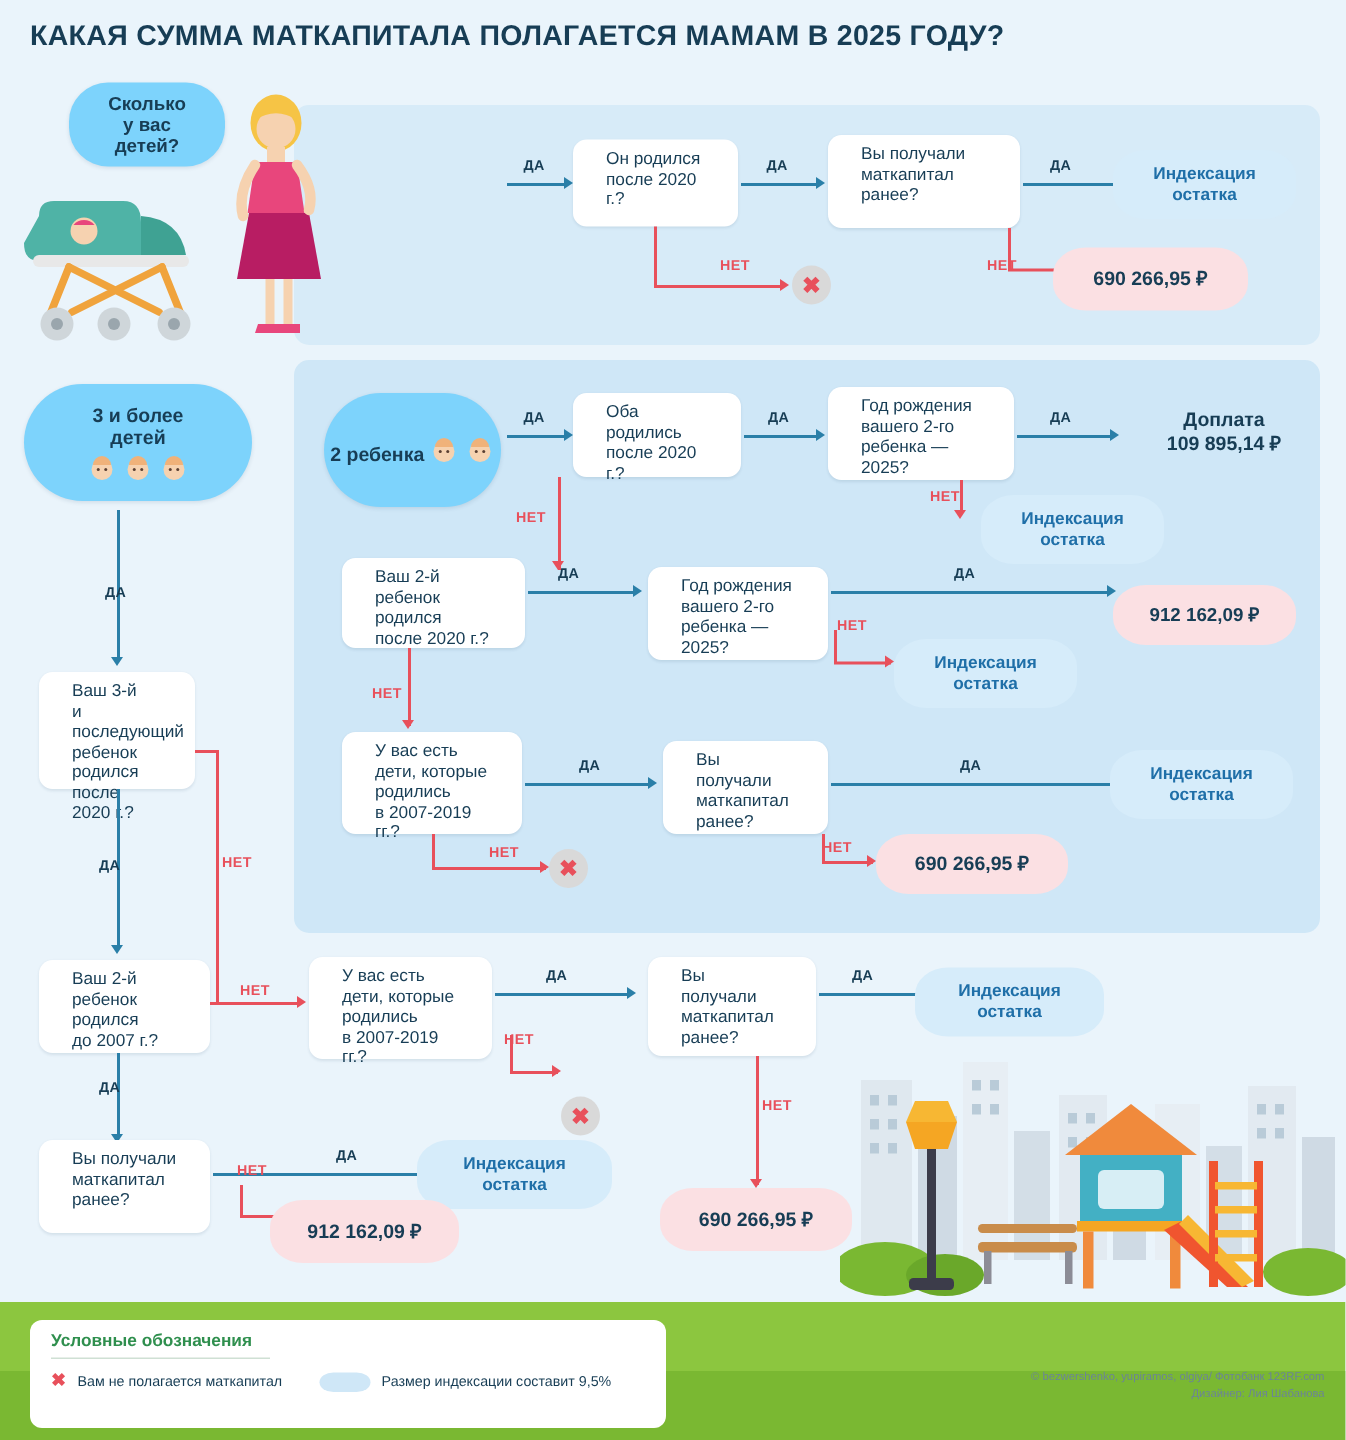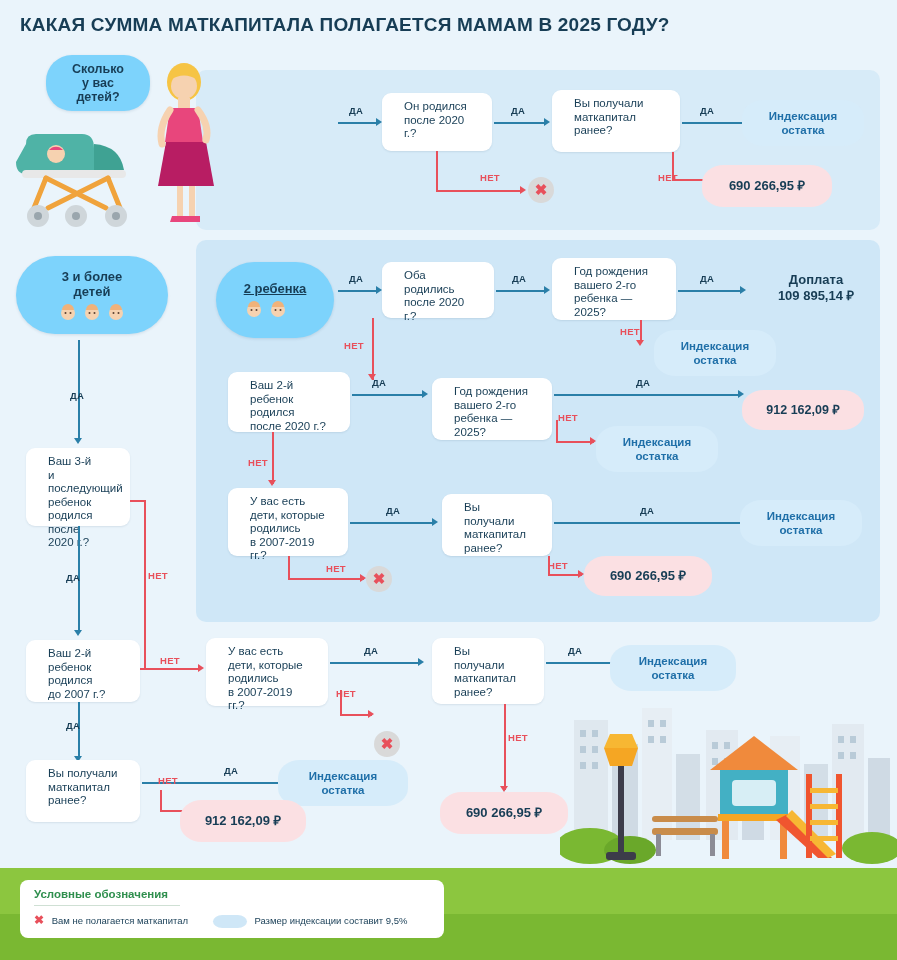--- a/index.html
+++ b/index.html
@@ -61,21 +61,21 @@
 
   
   .xmark{
     position:absolute;width:26px;height:26px;border-radius:50%;
     background:#d9d9d9;display:flex;align-items:center;justify-content:center;
     color:#e8505b;font-size:15px;font-weight:bold;
   }
 
   
   .legend{
-    position:absolute;left:20px;top:880px;width:424px;height:58px;
+    position:absolute;left:20px;top:880px;width:424px;height:72px;
     background:#ffffff;border-radius:8px;
   }
   .legend-title{
     position:absolute;left:14px;top:8px;font-size:11.5px;font-weight:bold;color:#2f8f4e;
   }
   .legend-title::after{
     content:"";position:absolute;left:0;top:17px;width:146px;height:1px;background:#cfe0d4;
   }
   .legend-row{position:absolute;left:14px;top:33px;width:400px;font-size:9.5px;color:#173d55;}
   .lg-x{color:#e8505b;font-weight:bold;font-size:12px;}
@@ -289,21 +289,21 @@
 
   <div class="box" style="left:26px;top:448px;width:104px;height:78px;">
     <span style="white-space:pre-line;">Ваш 3-й
 и последующий
 ребенок
 родился
 после 2020 г.?</span>
   </div>
 
   <div class="bubble" style="left:216px;top:262px;width:118px;height:76px;border-radius:38px;">
-    <div style="display:flex;flex-direction:column;align-items:flex-start;gap:3px;text-decoration:underline;">
+    <div style="display:flex;flex-direction:row;align-items:flex-end;gap:3px;">
       <span>2 ребенка</span>
       <div style="display:flex;gap:4px;">
         <svg width="20" height="20" viewBox="0 0 20 20">
             <circle cx="10" cy="11" r="7" fill="#f6d2b0"></circle>
             <path d="M4 8 a6 6 0 0 1 12 0z" fill="#f0b27a"></path>
             <circle cx="7.5" cy="11" r="1" fill="#5b4033"></circle>
             <circle cx="12.5" cy="11" r="1" fill="#5b4033"></circle>
           </svg>
         <svg width="20" height="20" viewBox="0 0 20 20">
             <circle cx="10" cy="11" r="7" fill="#f6d2b0"></circle>
@@ -526,14 +526,18 @@
   <div class="legend">
     <div class="legend-title">Условные обозначения</div>
     <div class="legend-row">
       <span class="lg-x">✖</span>
       <span style="margin-left:5px;">Вам не полагается маткапитал</span>
       <span class="lg-cloud"></span>
       <span>Размер индексации составит 9,5%</span>
     </div>
   </div>
 
+  <div class="credits">
+    <div>© bezwershenko, yupiramos, olgiya/ Фотобанк 123RF.com</div>
+    <div>Дизайнер: Лия Шабанова</div>
+  </div>
 
 </div>
 
 </body></html>

